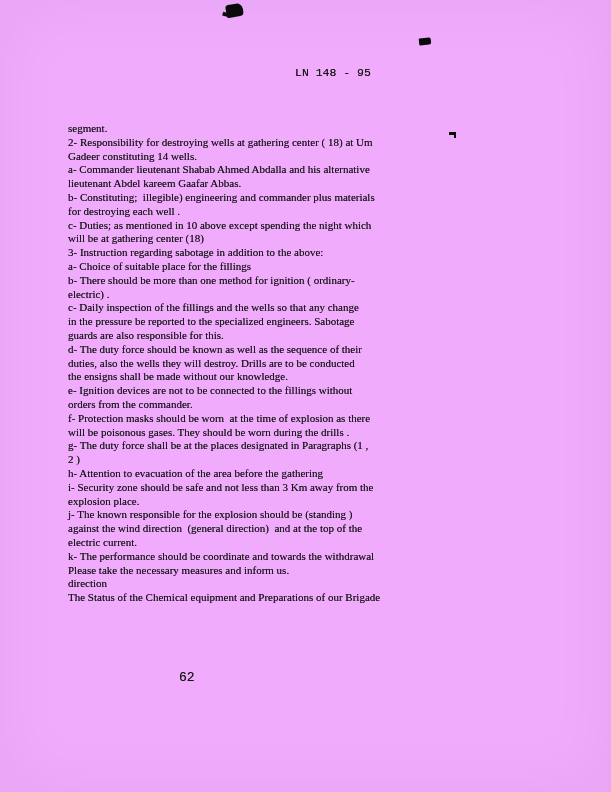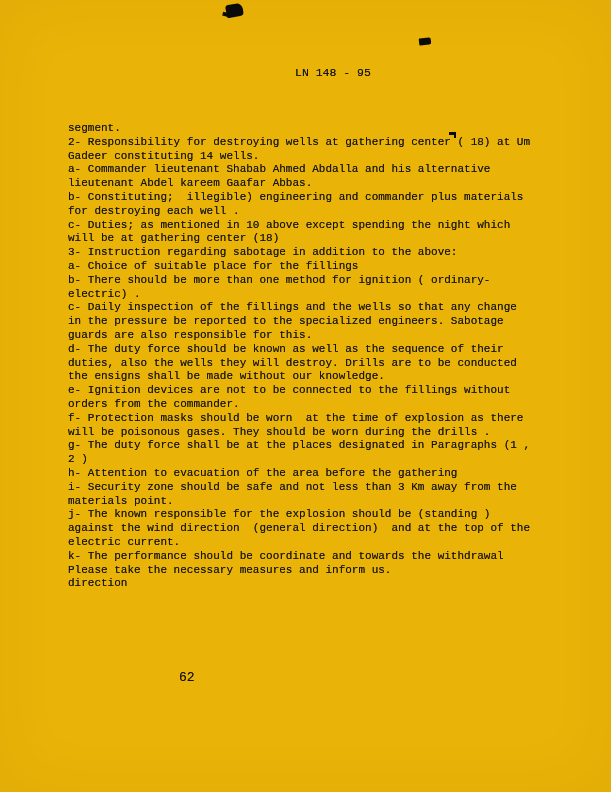--- a/index.html
+++ b/index.html
@@ -6,38 +6,39 @@
   html, body {
     background: #ffffff;
     width: 611px;
     height: 792px;
     font-family: "Liberation Mono", "DejaVu Sans Mono", monospace;
   }
   .page {
     position: relative;
     width: 611px;
     height: 792px;
-    background: #eab308;
+    background: #f0abfc;
     color: #151515;
     overflow: hidden;
     box-shadow: inset 0 0 70px rgba(0,0,0,0.045);
   }
   .doc-header {
     position: absolute;
     top: 66px;
     left: 295px;
     font-size: 11.5px;
     white-space: pre;
     text-shadow: 0 0 0.5px rgba(0,0,0,0.65);
   }
   .body-text {
     position: absolute;
     top: 122px;
     left: 68px;
     width: 510px;
+    font-family: Liberation Serif, serif;
   }
   .text-line {
     font-size: 11px;
     line-height: 13.8px;
     white-space: pre;
     text-shadow: 0 0 0.5px rgba(0,0,0,0.6);
   }
   .page-number {
     position: absolute;
     top: 670px;
@@ -107,24 +108,25 @@
       <div class="text-line">duties, also the wells they will destroy. Drills are to be conducted</div>
       <div class="text-line">the ensigns shall be made without our knowledge.</div>
       <div class="text-line">e- Ignition devices are not to be connected to the fillings without</div>
       <div class="text-line">orders from the commander.</div>
       <div class="text-line">f- Protection masks should be worn  at the time of explosion as there</div>
       <div class="text-line">will be poisonous gases. They should be worn during the drills .</div>
       <div class="text-line">g- The duty force shall be at the places designated in Paragraphs (1 ,</div>
       <div class="text-line">2 )</div>
       <div class="text-line">h- Attention to evacuation of the area before the gathering</div>
       <div class="text-line">i- Security zone should be safe and not less than 3 Km away from the</div>
-      <div class="text-line">materials point.</div>
+      <div class="text-line">explosion place.</div>
       <div class="text-line">j- The known responsible for the explosion should be (standing )</div>
       <div class="text-line">against the wind direction  (general direction)  and at the top of the</div>
       <div class="text-line">electric current.</div>
       <div class="text-line">k- The performance should be coordinate and towards the withdrawal</div>
       <div class="text-line">Please take the necessary measures and inform us.</div>
       <div class="text-line">direction</div>
+      <div class="text-line">The Status of the Chemical equipment and Preparations of our Brigade</div>
     </div>
 
   <div class="page-number">62</div>
 
 </div>
 
 </body></html>

